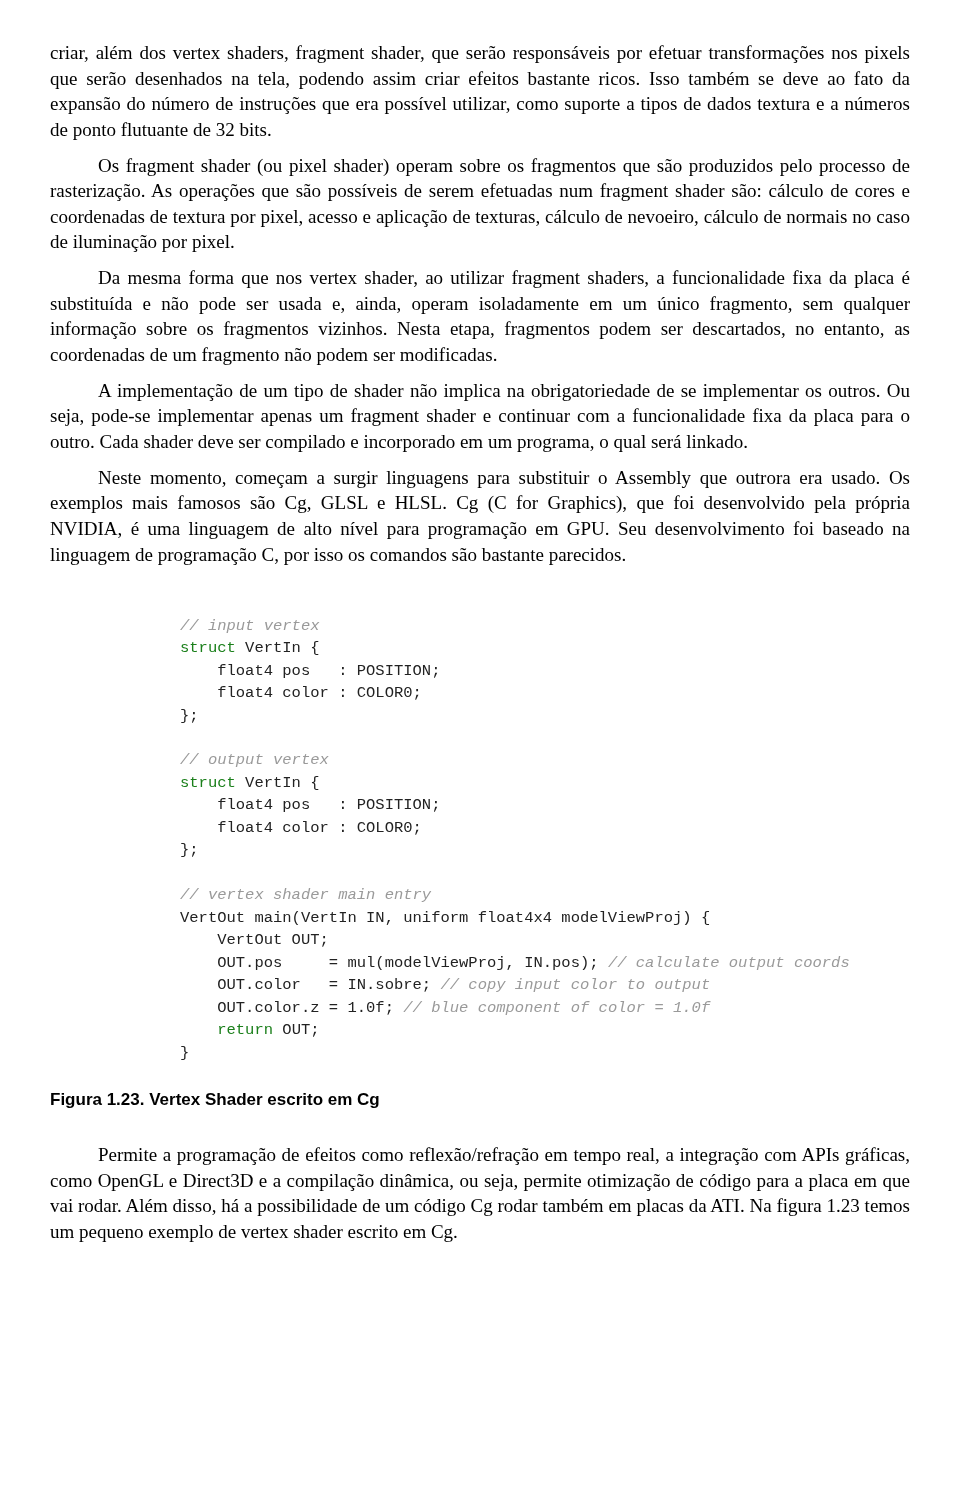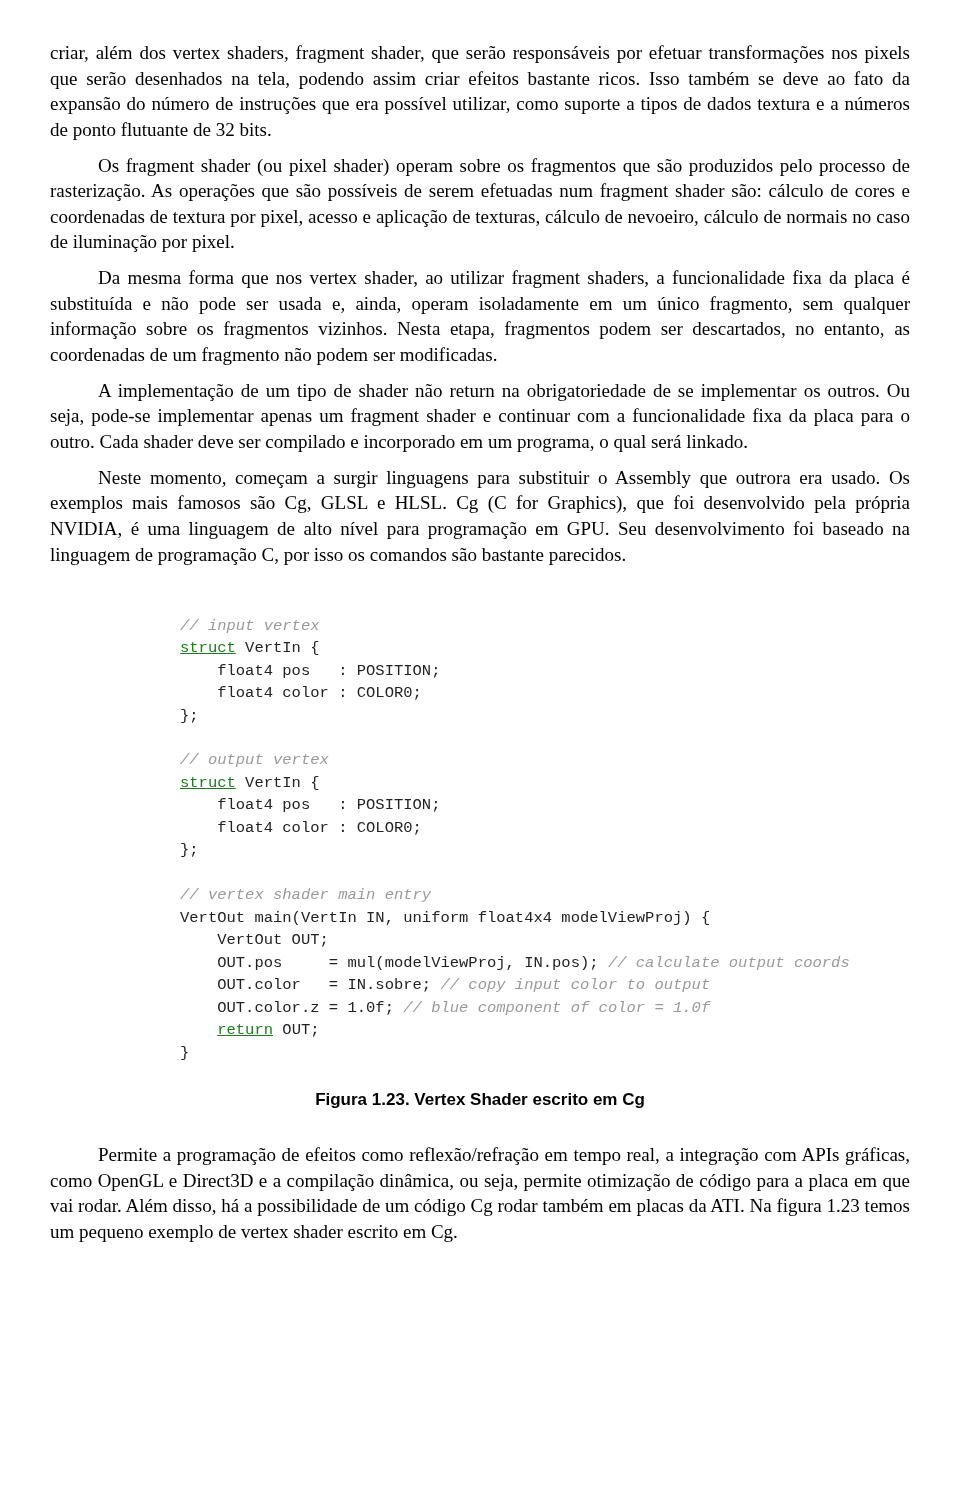--- a/index.html
+++ b/index.html
@@ -23,39 +23,39 @@
   .italic { }
   .code-block {
     padding: 15px 0 5px 130px;
     font-family: "Courier New", Courier, monospace;
     font-size: 15.5px;
     line-height: 1.45;
     white-space: pre;
     color: #222;
   }
   .code-block .comment { color: #9a9a9a; font-style: italic; margin-top: 47px; }
-  .code-block .kw { color: #1a7f1a; text-decoration: underline; }
+  .code-block .kw { color: #1a7f1a; }
   .caption {
-    text-align: center;
+    text-align: left;
     font-family: Arial, Helvetica, sans-serif;
     font-size: 17px;
     font-weight: bold;
     margin: 20px 0 30px 0;
   }
 </style>
 </head>
 <body>
 
 <p><span>criar, além dos </span><span class="italic">vertex shaders</span><span>, </span><span class="italic">fragment shader</span><span>, que serão responsáveis por efetuar transformações nos pixels que serão desenhados na tela, podendo assim criar efeitos bastante ricos. Isso também se deve ao fato da expansão do número de instruções que era possível utilizar, como suporte a tipos de dados textura e a números de ponto flutuante de 32 bits.</span></p>
 
 <p class="indent"><span>Os </span><span class="italic">fragment shader</span><span> (ou </span><span class="italic">pixel shader</span><span>) operam sobre os fragmentos que são produzidos pelo processo de rasterização. As operações que são possíveis de serem efetuadas num </span><span class="italic">fragment shader</span><span> são: cálculo de cores e coordenadas de textura por pixel, acesso e aplicação de texturas, cálculo de nevoeiro, cálculo de normais no caso de iluminação por pixel.</span></p>
 
 <p class="indent"><span>Da mesma forma que nos </span><span class="italic">vertex shader</span><span>, ao utilizar </span><span class="italic">fragment shaders</span><span>, a funcionalidade fixa da placa é substituída e não pode ser usada e, ainda, operam isoladamente em um único fragmento, sem qualquer informação sobre os fragmentos vizinhos. Nesta etapa, fragmentos podem ser descartados, no entanto, as coordenadas de um fragmento não podem ser modificadas.</span></p>
 
-<p class="indent"><span>A implementação de um tipo de shader não return na obrigatoriedade de se implementar os outros. Ou seja, pode-se implementar apenas um </span><span class="italic">fragment shader</span><span> e continuar com a funcionalidade fixa da placa para o outro. Cada shader deve ser compilado e incorporado em um programa, o qual será linkado.</span></p>
+<p class="indent"><span>A implementação de um tipo de shader não implica na obrigatoriedade de se implementar os outros. Ou seja, pode-se implementar apenas um </span><span class="italic">fragment shader</span><span> e continuar com a funcionalidade fixa da placa para o outro. Cada shader deve ser compilado e incorporado em um programa, o qual será linkado.</span></p>
 
 <p class="indent"><span>Neste momento, começam a surgir linguagens para substituir o Assembly que outrora era usado. Os exemplos mais famosos são Cg, GLSL e HLSL. Cg (C for Graphics), que foi desenvolvido pela própria NVIDIA, é uma linguagem de alto nível para programação em GPU. Seu desenvolvimento foi baseado na linguagem de programação C, por isso os comandos são bastante parecidos.</span></p>
 
 <div class="code-block">
 <span class="comment">// input vertex</span>
 <span class="kw">struct</span><span> VertIn {</span>
 <span>    float4 pos   : POSITION;</span>
 <span>    float4 color : COLOR0;</span>
 <span>};</span>
 

